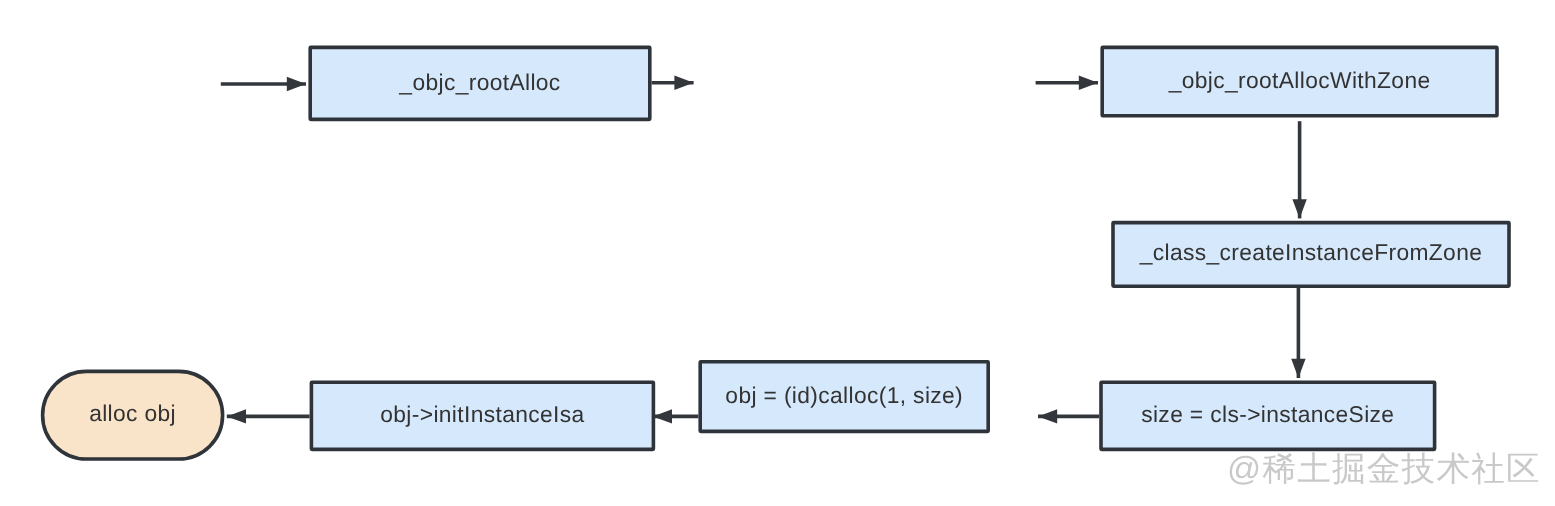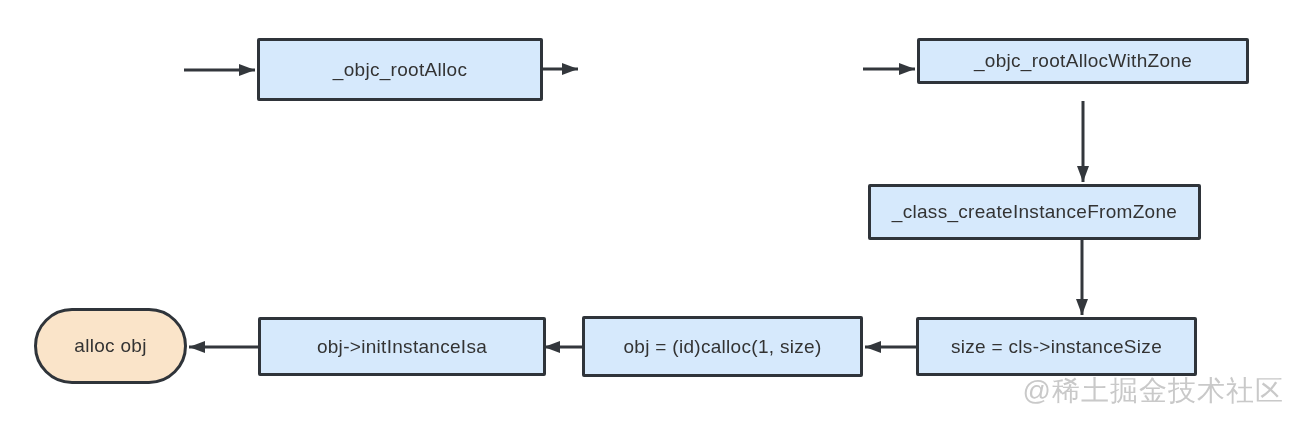--- a/index.html
+++ b/index.html
@@ -16,24 +16,24 @@
     font-size:19px;color:var(--text,#333333);
     letter-spacing:0.3px;white-space:nowrap;
   }
   .process{background:var(--process-fill,#d6e9fc);border-radius:2px;}
   .terminal{background:var(--terminal-fill,#fae4c9);border-radius:38px;}
 
   
   .n-alloc{left:31px;top:32px;width:153px;height:74px;}
   .n-rootalloc{left:257px;top:38px;width:286px;height:63px;}
   .n-callalloc{left:580px;top:37px;width:283px;height:64px;}
-  .n-withzone{left:917px;top:38px;width:332px;height:46px;}
-  .n-createinstance{left:868px;top:184px;width:333px;height:56px;}
+  .n-withzone{left:917px;top:38px;width:332px;height:60px;}
+  .n-createinstance{left:926px;top:184px;width:333px;height:56px;}
   .n-instancesize{left:916px;top:317px;width:281px;height:59px;}
-  .n-calloc{left:582px;top:316px;width:281px;height:61px;}
+  .n-calloc{left:582px;top:300px;width:243px;height:61px;}
   .n-initisa{left:258px;top:317px;width:288px;height:59px;}
   .n-returnobj{left:34px;top:308px;width:153px;height:76px;border-radius:40px;}
 
   .watermark{
     position:absolute;right:12px;bottom:12px;
     font-size:28px;color:var(--wm,#c9c9c9);letter-spacing:1px;
   }
 </style>
 </head>
 <body>

